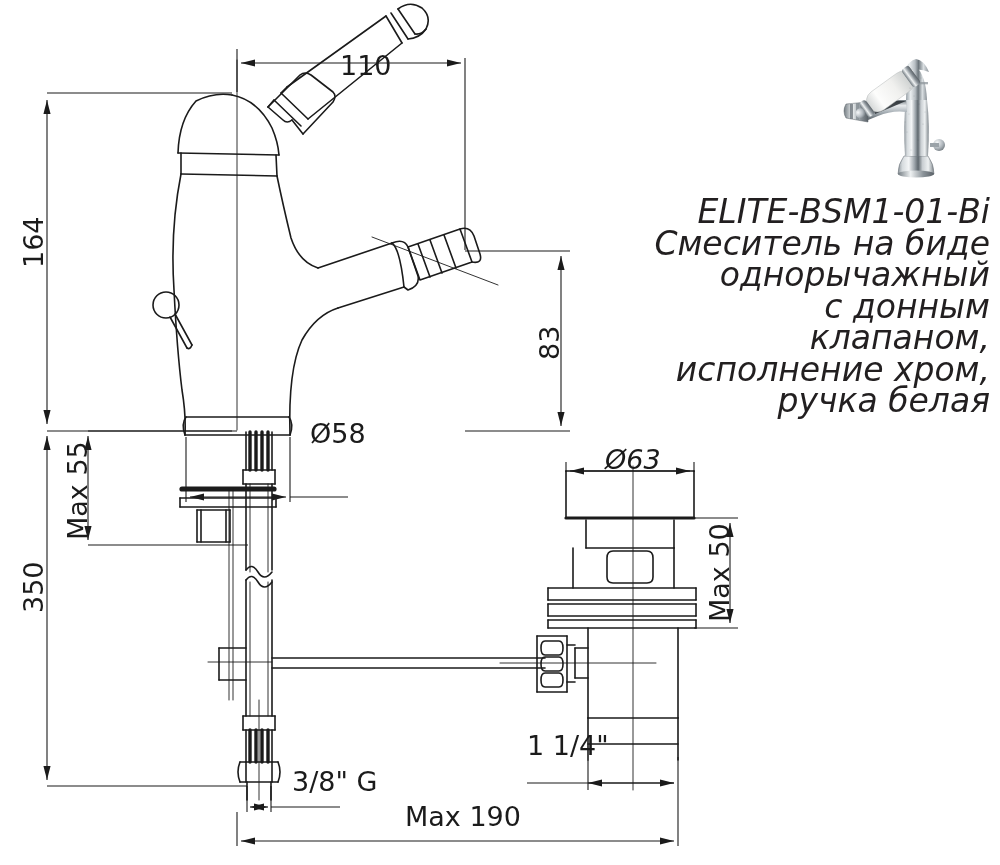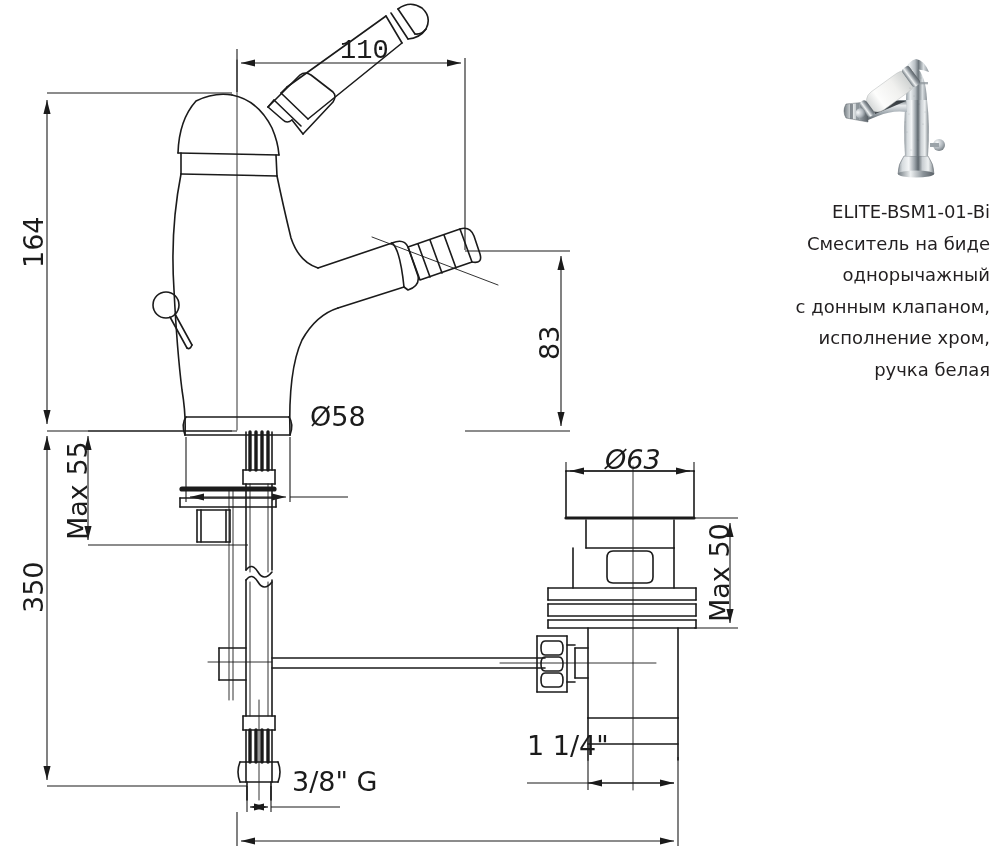--- a/index.html
+++ b/index.html
@@ -36,24 +36,25 @@
     transform-origin: 0 0;
     transform: rotate(-90deg);
   }
   #desc {
     position: absolute;
     left: 648px;
     top: 196px;
     width: 342px;
     text-align: right;
     font-family: "DejaVu Sans", sans-serif;
-    font-size: 18px;
+    font-size: 33px;
     line-height: 31.5px;
     color: #221f20;
     white-space: pre-line;
+    font-style: italic;
   }
   #photo {
     position: absolute;
     left: 806px;
     top: 4px;
     width: 186px;
     height: 184px;
   }
 </style>
 </head>
@@ -393,40 +394,41 @@
       <path d="M271 786 L271 812"></path>
       <path d="M250 807 L268 807" marker-start="url(#arrR)" marker-end="url(#arrL)"></path>
       <path d="M271 807 L340 807"></path>
 
       <path d="M237 812 L237 846"></path>
       <path d="M678 790 L678 846"></path>
       <path d="M241 841 L674 841" marker-start="url(#arrR)" marker-end="url(#arrL)"></path>
     </g>
   </svg>
 
-  <div class="dimtext" style="left:340px; top:36px;font-family:Liberation Mono, monospace;">110</div>
+  <div class="dimtext" style="left:340px; top:50px;">110</div>
 
   <div class="dimtext rot" style="left:18px; top:268px;">164</div>
 
   <div class="dimtext rot" style="left:534px; top:360px;">83</div>
 
-  <div class="dimtext" style="left:310px; top:401px;">Ø58</div>
+  <div class="dimtext" style="left:310px; top:418px;">Ø58</div>
 
   <div class="dimtext rot" style="left:62px; top:540px;">Max 55</div>
 
   <div class="dimtext rot" style="left:18px; top:613px;">350</div>
 
   <div class="dimtext" style="left:605px; top:444px;font-style:italic;">Ø63</div>
 
   <div class="dimtext rot" style="left:704px; top:622px;">Max 50</div>
 
   <div class="dimtext" style="left:527px; top:730px;">1 1/4"</div>
 
   <div class="dimtext" style="left:292px; top:766px;">3/8" G</div>
 
+  <div class="dimtext" style="left:405px; top:801px;">Max 190</div>
 
   <div id="desc">ELITE-BSM1-01-Bi
 Смеситель на биде
 однорычажный
 с донным клапаном,
 исполнение хром,
 ручка белая</div>
 
 </div>
 

